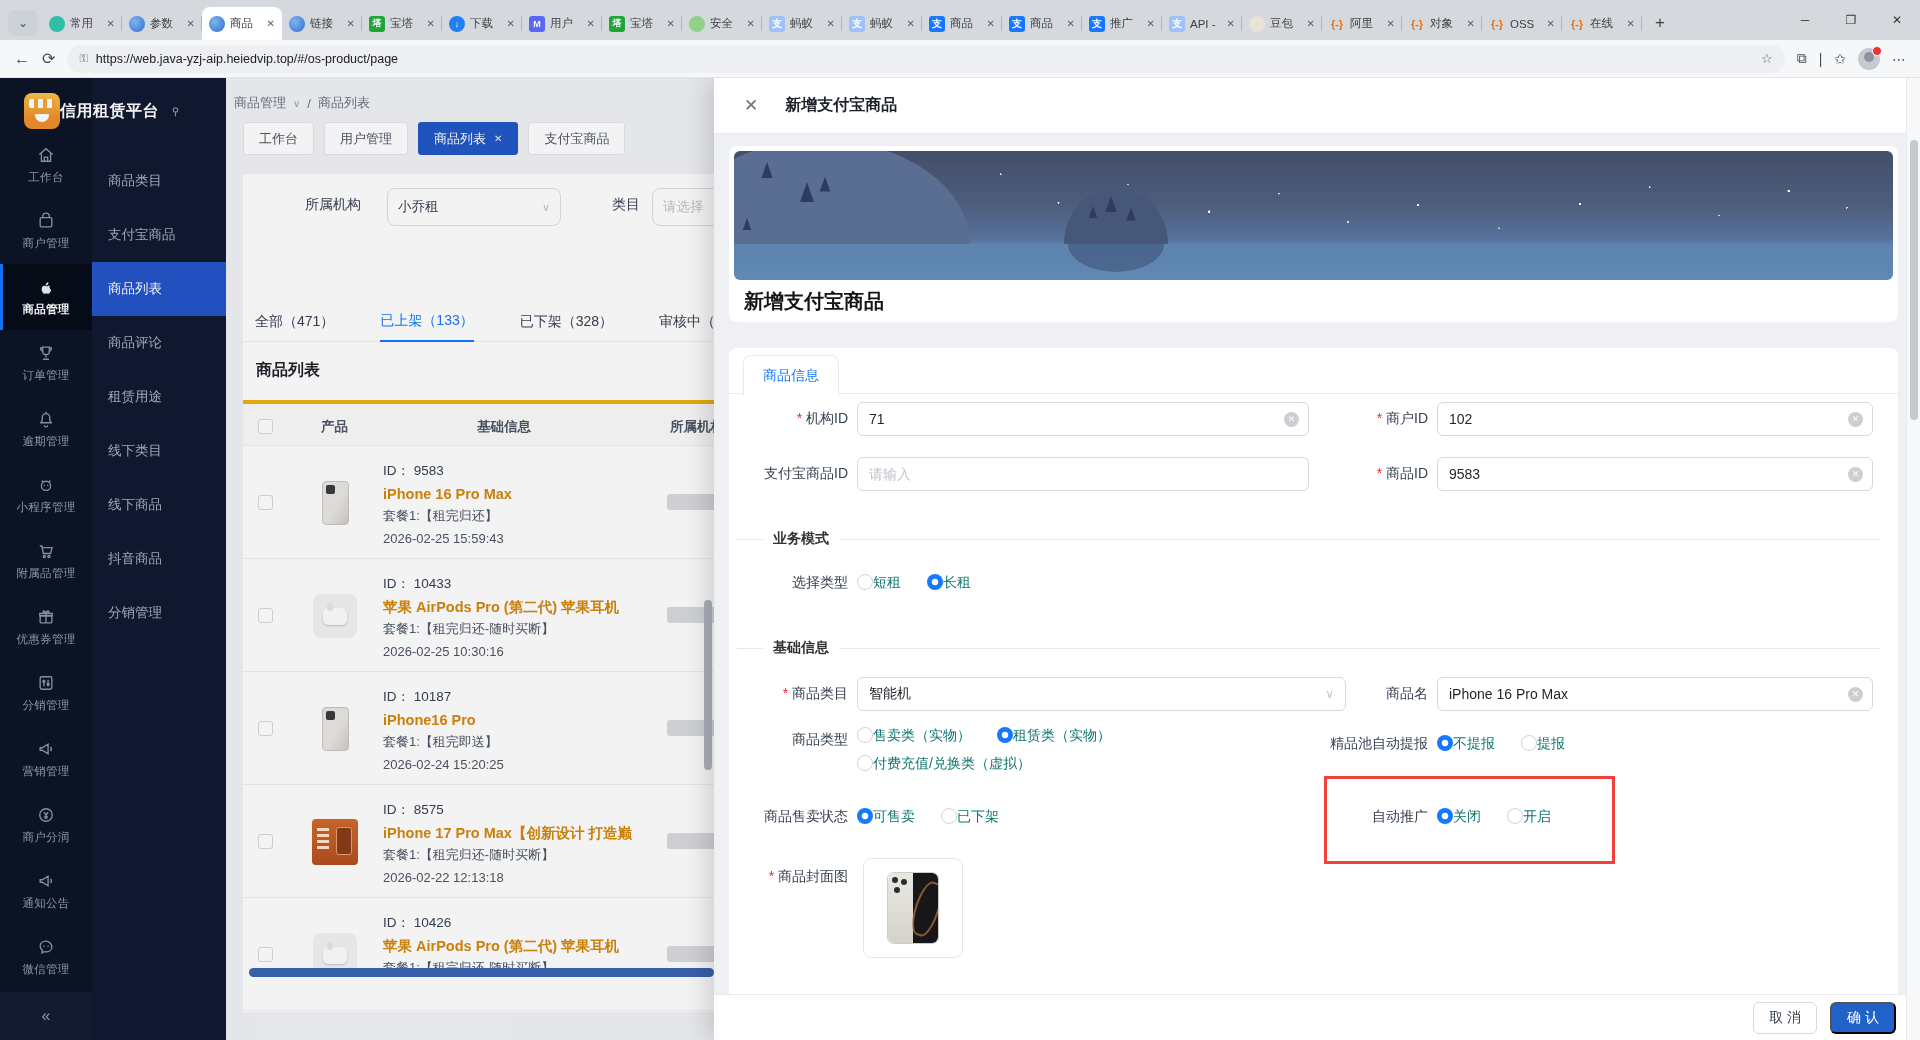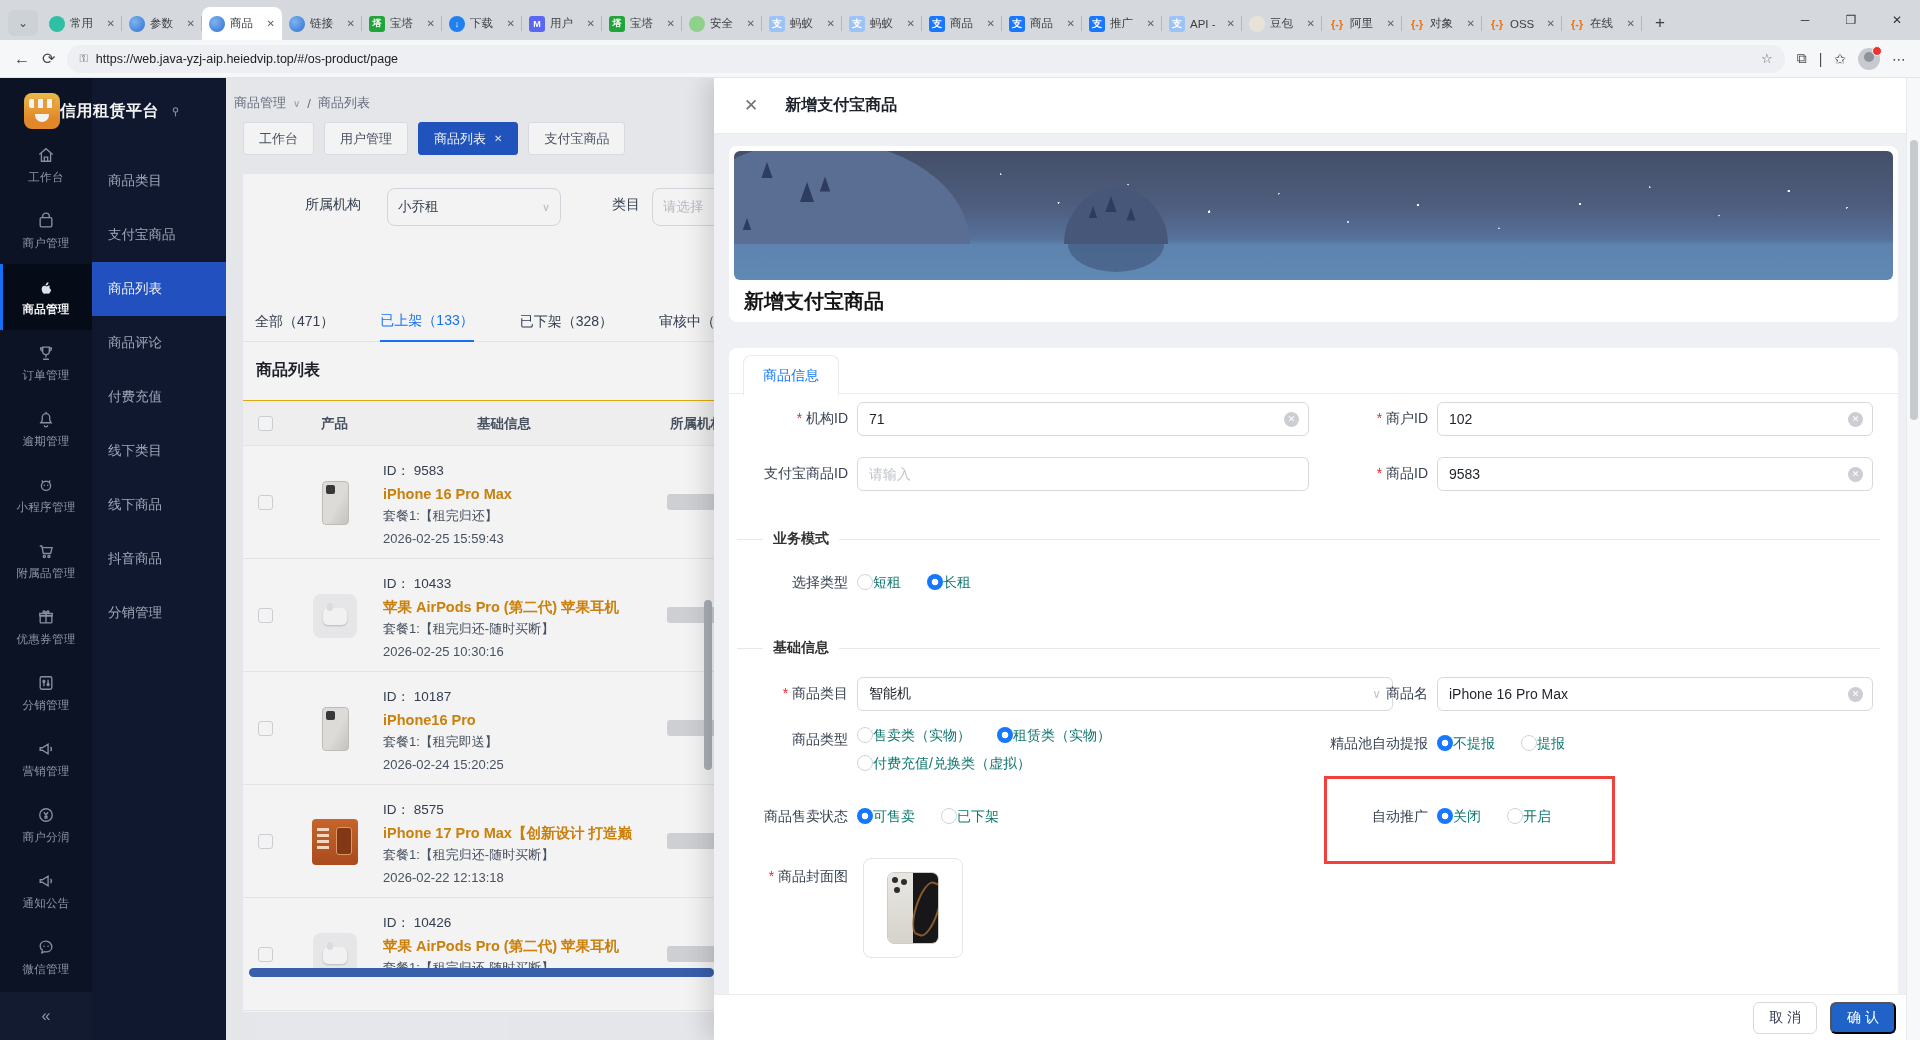--- a/index.html
+++ b/index.html
@@ -73,21 +73,21 @@
   .mcard{position:absolute;left:17px;top:96px;width:780px;height:838px;background:#fff}
   .flabel14{font-size:14px;color:#374151}
   .fsel{position:absolute;height:38px;border:1px solid #dcdfe4;border-radius:8px;background:#fff;display:flex;align-items:center;padding:4px 10px;font-size:13.5px;color:#374151}
   .fsel .chev{margin-left:auto;color:#c0c4cc;font-size:11px}
   .fsel .ph{color:#c0c4cc}
   .stabs{position:absolute;left:0;top:128px;width:100%;height:40px;border-bottom:1px solid #f0f0f0;display:flex;align-items:center;padding-left:12px;gap:46px}
   .stab{font-size:14px;color:#374151;height:40px;display:flex;align-items:center;white-space:nowrap}
   .stab.active{color:#1677ff;border-bottom:2px solid #1677ff}
   .listtitle{position:absolute;left:13px;top:186px;font-size:16px;font-weight:bold;color:#1f2329}
   .tbl{position:absolute;left:0;top:226px;width:780px}
-  .thead{height:46px;background:#fafafa;border-top:1px solid #eab308;border-bottom:1px solid #f0f0f0;position:relative}
+  .thead{height:46px;background:#fafafa;border-top:4px solid #eab308;border-bottom:1px solid #f0f0f0;position:relative}
   .th{position:absolute;top:0;height:46px;display:flex;align-items:center;font-size:13.5px;font-weight:bold;color:#4b5563}
   .cb{width:15px;height:15px;border:1px solid #d4d7dc;border-radius:3px;background:#fff}
   .trow{height:113px;border-bottom:1px solid #f0f0f0;position:relative}
   .trow .cb{position:absolute;left:15px;top:49px}
   .thumbwrap{position:absolute;left:64px;top:0;width:56px;height:113px;display:flex;align-items:center;justify-content:center}
   .rowtext{position:absolute;left:140px;top:14px;line-height:22.5px}
   .rid{font-size:13.5px;color:#374151}
   .rname{font-size:14.5px;font-weight:bold;color:#d4860a;white-space:nowrap}
   .rpkg,.rtime{font-size:13px;color:#4b5563}
   .blob{position:absolute;left:424px;top:48px;width:52px;height:16px;border-radius:3px;background:#d8dadd}
@@ -414,21 +414,21 @@
       </div>
     <div class="collapse">«</div>
   </aside>
 
   <aside class="submenu">
     <div class="subitems" id="submenu-items">
         <div class="sub-item">商品类目</div>
         <div class="sub-item">支付宝商品</div>
         <div class="sub-item active">商品列表</div>
         <div class="sub-item">商品评论</div>
-        <div class="sub-item">付费充值</div>
+        <div class="sub-item">租赁用途</div>
         <div class="sub-item">线下类目</div>
         <div class="sub-item">线下商品</div>
         <div class="sub-item">抖音商品</div>
         <div class="sub-item">分销管理</div>
       </div>
   </aside>
   <div class="brandbar">
     <div class="logo"></div>
     <div class="brandname">信用租赁平台</div>
     <svg class="brandpin" width="13" height="13" viewBox="0 0 24 24" fill="none" stroke="currentColor" stroke-width="2">
@@ -633,21 +633,21 @@
                 </span>
               </div>
           </div>
 
           <div class="fdivider" style="top:245px">
               <span>基础信息</span>
             </div>
 
           <div class="frow" style="left:8px;top:283px">
             <span class="flab req">商品类目</span>
-            <div class="finput" style="width:536px">
+            <div class="finput" style="width:489px">
               <input readonly="" value="智能机" style="">
               <span class="selchev">∨</span>
             </div>
           </div>
           <div class="frow" style="left:508px;top:283px">
             <span class="flab2">商品名</span>
             <div class="finput" style="width:436px">
               <input value="iPhone 16 Pro Max" style="">
               <span class="clear">✕</span>
             </div>

